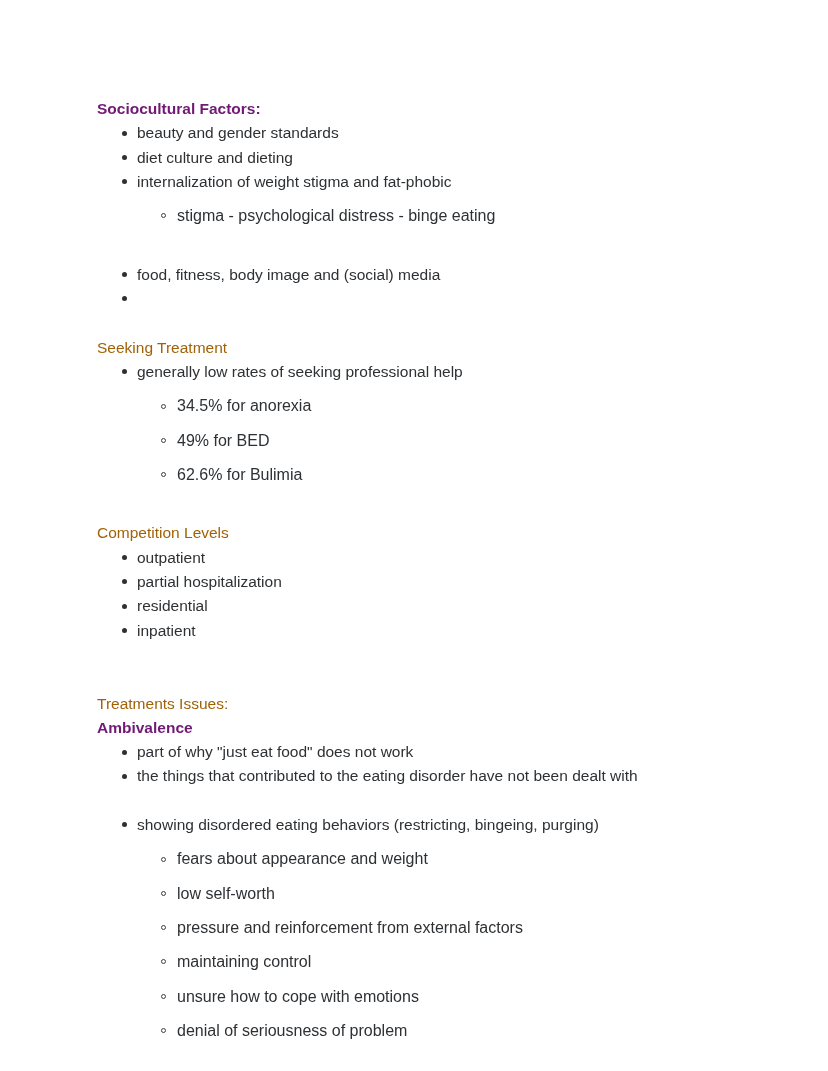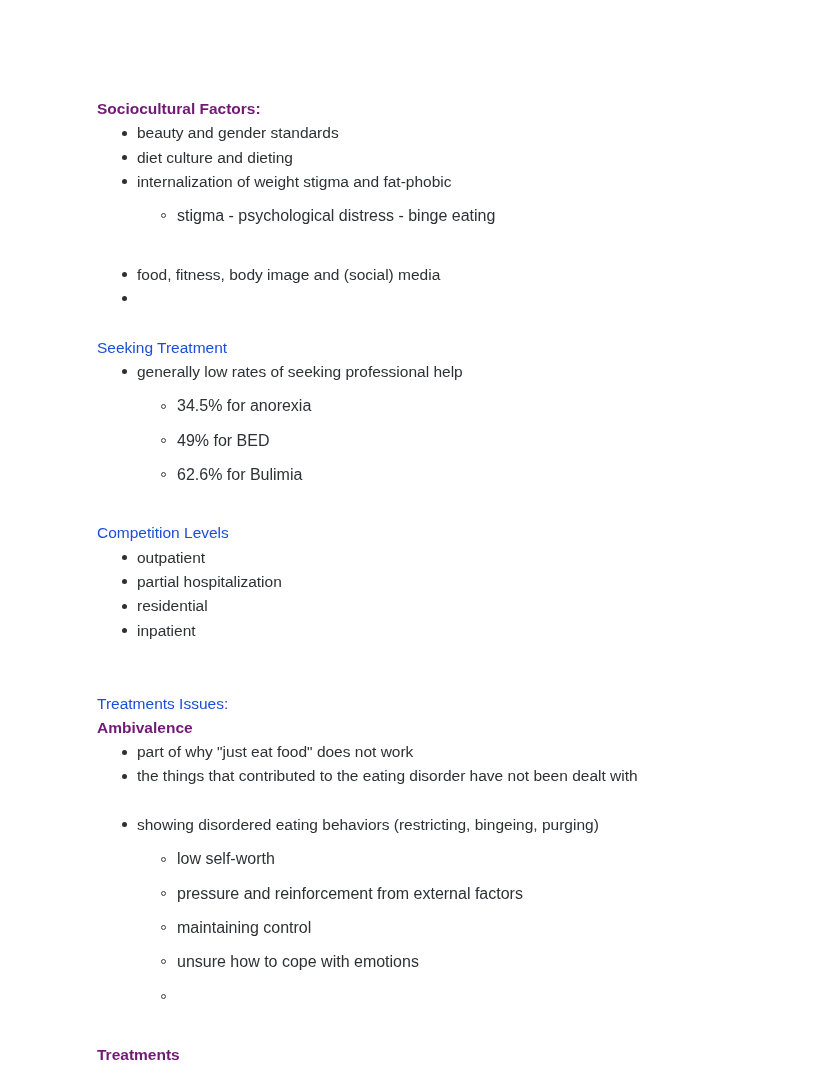--- a/index.html
+++ b/index.html
@@ -28,21 +28,21 @@
     font-size: 15.5px;
     line-height: 24.3px;
   }
 
   
   .heading {
     font-size: 15.5px;
     line-height: 24.3px;
     margin: 0;
     padding: 0;
-    color: #1d4ed8;
+    color: #a16207;
   }
   .heading.bold {
     font-weight: bold;
     color: #701a75;
   }
   .heading.regular {
     font-weight: normal;
   }
 
   
@@ -226,36 +226,41 @@
 
     <div class="gap-1"></div>
 
     <ul class="lvl1">
       <li>
         <span class="bullet1"></span>
         <span class="txt">showing disordered eating behaviors (restricting, bingeing, purging)</span>
         <ul class="lvl2">
           <li>
             <span class="bullet2"></span>
+            <span class="txt">fears about appearance and weight</span>
+          </li>
+          <li>
+            <span class="bullet2"></span>
             <span class="txt">low self-worth</span>
           </li>
           <li>
             <span class="bullet2"></span>
             <span class="txt">pressure and reinforcement from external factors</span>
           </li>
           <li>
             <span class="bullet2"></span>
             <span class="txt">maintaining control</span>
           </li>
           <li>
             <span class="bullet2"></span>
             <span class="txt">unsure how to cope with emotions</span>
           </li>
           <li>
             <span class="bullet2"></span>
+            <span class="txt">denial of seriousness of problem</span>
           </li>
         </ul>
       </li>
     </ul>
 
     <div class="gap-1"></div>
 
     <div class="heading bold">Treatments</div>
 
   </div>

